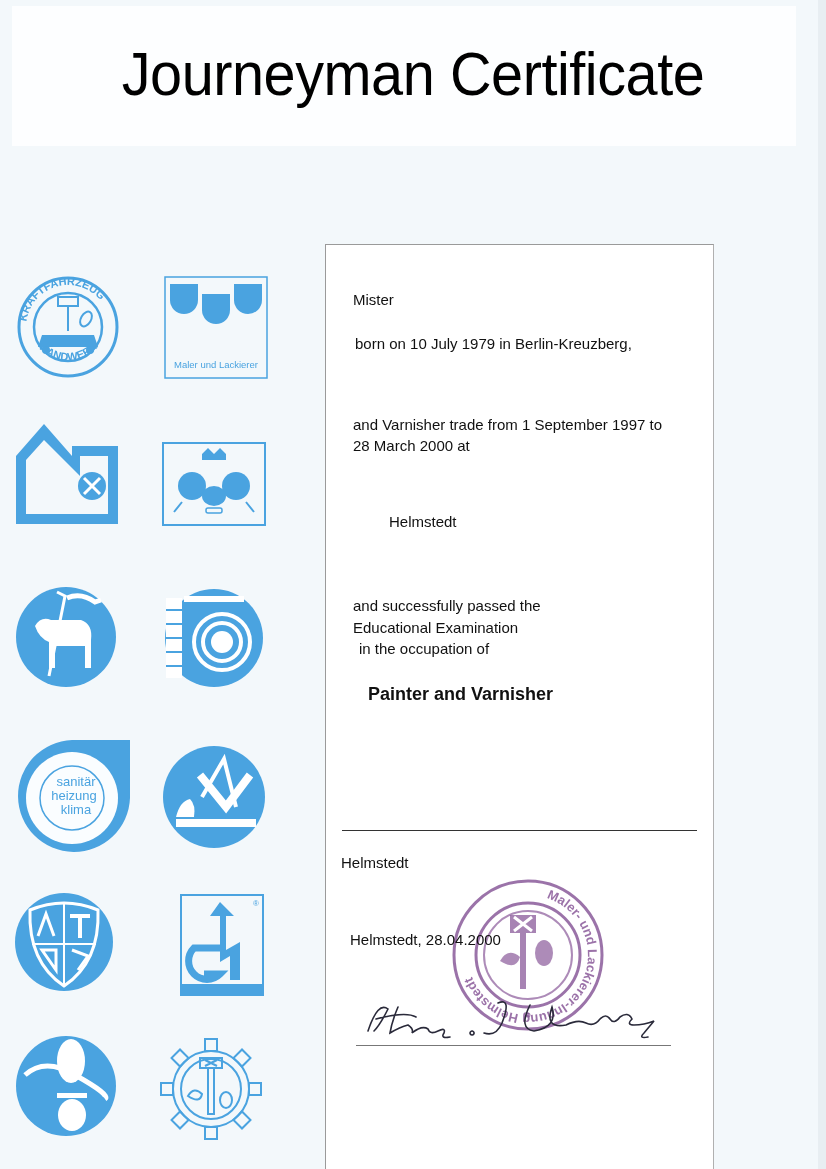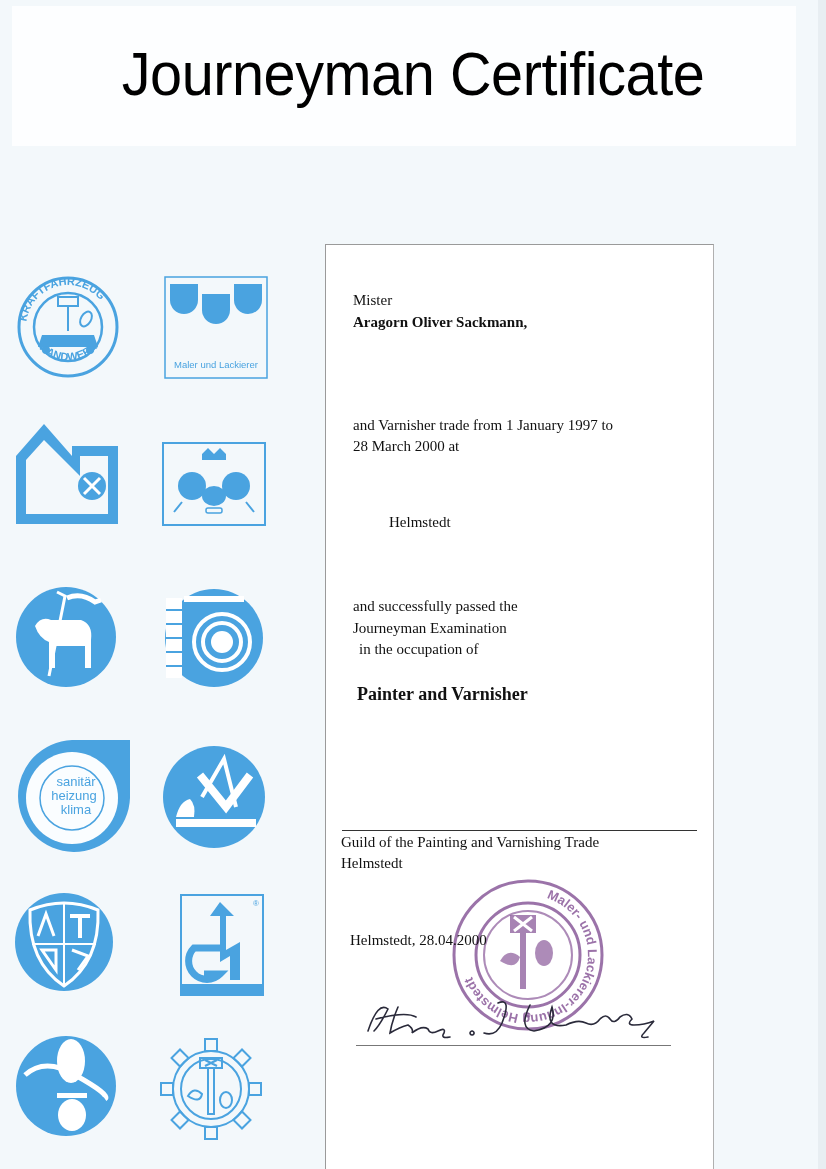--- a/index.html
+++ b/index.html
@@ -20,21 +20,21 @@
     }
     .right-edge {
       position: absolute; right: 0; top: 0; width: 8px; height: 1169px;
       background: #e8eef2;
     }
     .panel {
       position: absolute; left: 325px; top: 244px; width: 387px; height: 940px;
       background: #ffffff;
       border-left: 1px solid #9a9a9a; border-top: 1px solid #9a9a9a; border-right: 1px solid #b0b0b0;
     }
-    .txt { position: absolute; font-size: 15px; line-height: 22px; color: #111; white-space: nowrap; font-family: Liberation Serif, serif; }
+    .txt { position: absolute; font-size: 15px; line-height: 22px; color: #111; white-space: nowrap; }
     .bold { font-weight: bold; }
     .occupation { font-size: 18px; font-weight: bold; }
     .rule { position: absolute; height: 1px; background: #333; }
     .logo { position: absolute; }
     svg text { font-family: "Liberation Sans", sans-serif; }
   </style>
 </head>
 <body>
 
 <div class="title-band"></div>
@@ -159,35 +159,34 @@
     <rect x="42" y="22" width="22" height="10"></rect>
     <path d="M47,24 l12,6 M59,24 l-12,6"></path>
     <rect x="50" y="32" width="6" height="46"></rect>
     <path d="M30,60 q6,-10 14,-2 q-2,10 -14,2 z"></path>
     <ellipse cx="68" cy="64" rx="6" ry="8"></ellipse>
   </g>
 </svg>
 
 <div class="panel">
   <div class="txt" style="left:27px;top:44px">Mister</div>
-  <div class="txt bold" style="left:27px;top:66px">Aragorn Oliver Sackmann,</div>
-
-  <div class="txt" style="left:27px;top:169px">and Varnisher trade from 1 January 1997 to</div>
+  <div class="txt" style="left:29px;top:88px">born on 10 July 1979 in Berlin-Kreuzberg,</div>
+
+  <div class="txt" style="left:27px;top:169px">and Varnisher trade from 1 September 1997 to</div>
   <div class="txt" style="left:27px;top:190px">28 March 2000 at</div>
 
   <div class="txt" style="left:63px;top:266px">Helmstedt</div>
 
   <div class="txt" style="left:27px;top:350px">and successfully passed the</div>
-  <div class="txt" style="left:27px;top:372px">Journeyman Examination</div>
+  <div class="txt" style="left:27px;top:372px">Educational Examination</div>
   <div class="txt" style="left:33px;top:393px">in the occupation of</div>
 
-  <div class="txt occupation" style="left:31px;top:438px">Painter and Varnisher</div>
+  <div class="txt occupation" style="left:42px;top:438px">Painter and Varnisher</div>
 
   <div class="rule" style="left:16px;top:585px;width:355px"></div>
-  <div class="txt" style="left:15px;top:586px">Guild of the Painting and Varnishing Trade</div>
   <div class="txt" style="left:15px;top:607px">Helmstedt</div>
 
   <svg style="position:absolute;left:122px;top:630px" width="160" height="160" viewBox="0 0 160 160">
     <circle cx="80" cy="80" r="74" fill="none" stroke="#8a5a9a" stroke-width="3" opacity="0.85"></circle>
     <circle cx="80" cy="80" r="52" fill="none" stroke="#8a5a9a" stroke-width="3" opacity="0.85"></circle>
     <circle cx="80" cy="80" r="44" fill="none" stroke="#8a5a9a" stroke-width="2" opacity="0.7"></circle>
     <defs>
         <path id="sealArc" d="M20,80 A60,60 0 1 1 140,80 A60,60 0 1 1 20,80"></path>
       </defs>
     <text font-size="13" fill="#8a5a9a" opacity="0.85" font-weight="bold"><textPath href="#sealArc" startOffset="30%">Maler- und Lackierer-Innung Helmstedt</textPath></text>

